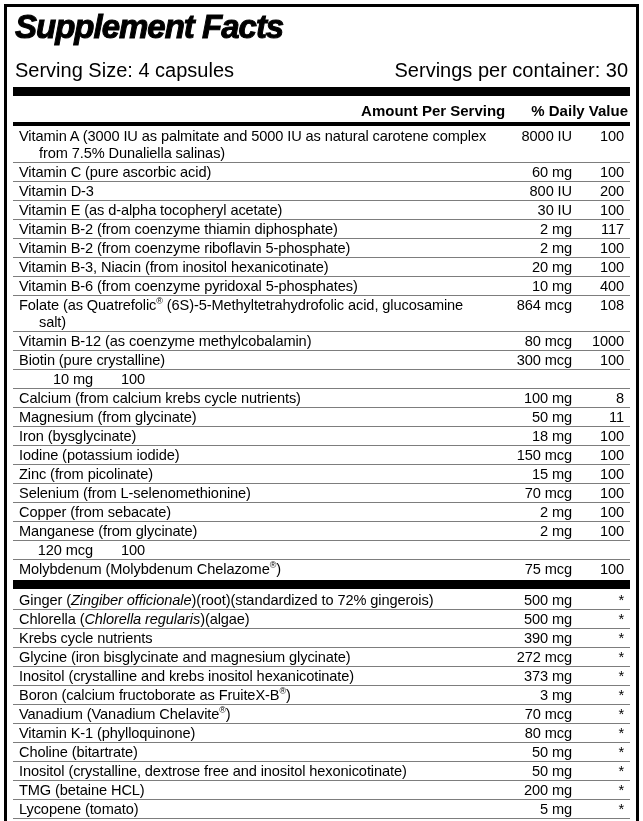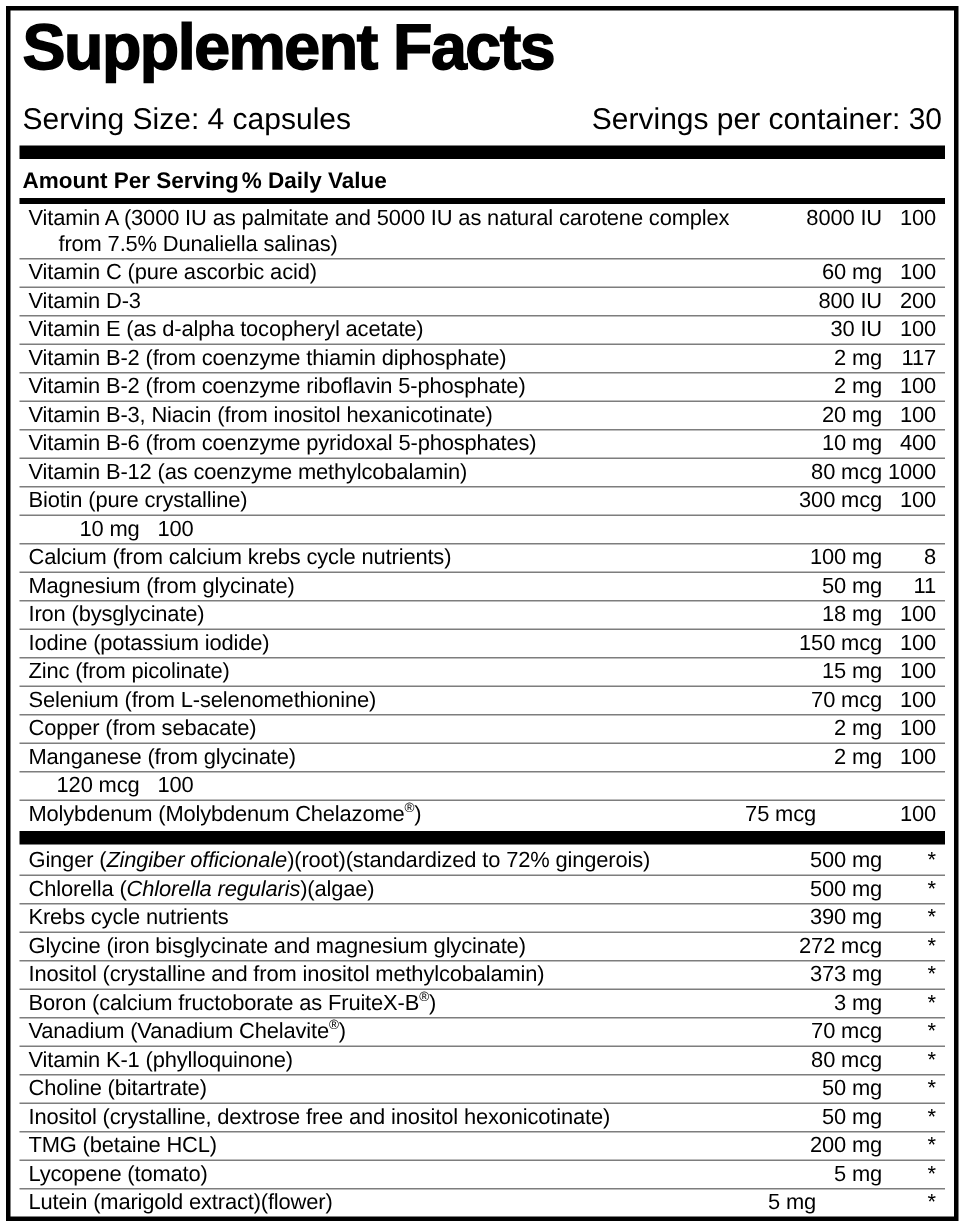--- a/index.html
+++ b/index.html
@@ -10,79 +10,81 @@
     color: #000;
     -webkit-font-smoothing: antialiased;
   }
   .label-box {
     margin: 4px;
     border: 3px solid #000;
     background: #fff;
     padding: 2px 6px 0 6px;
   }
   .sf-title {
-    font-size: 43px;
+    font-size: 33px;
     font-weight: bold;
     letter-spacing: -1px;
     line-height: 1.08;
     -webkit-text-stroke: 1px #000;
     padding-left: 2px;
+    font-style: italic;
   }
   .serving-row {
     display: flex;
     justify-content: space-between;
     font-size: 20px;
     line-height: 1.1;
     padding: 1px 2px 4px 2px;
     margin-top: 13px;
   }
   .bar {
     height: 9px;
     background: #000;
     margin: 2px 0;
   }
   .col-header {
     display: flex;
-    justify-content: flex-start;
-    gap: 2px;
+    justify-content: flex-end;
+    gap: 26px;
     font-weight: bold;
     font-size: 15px;
     padding: 4px 2px 3px 2px;
   }
   .midrule {
     height: 4px;
     background: #000;
     margin-bottom: 1px;
   }
   .rows .row {
     display: flex;
     align-items: flex-start;
     font-size: 14.6px;
     letter-spacing: -0.1px;
     line-height: 17px;
     padding: 1px 0 0 0;
     border-bottom: 1px solid #7d7d7d;
   }
-  .rows .row:last-child { border-bottom: none; gap: 44px; }
+  .rows .row:last-child { border-bottom: none; }
   .row .nname {
     flex: 1;
     display: block;
     padding-left: 26px;
     text-indent: -20px;
   }
   .row .amt {
     width: 80px;
     text-align: right;
     white-space: nowrap;
   }
   .row .dv {
     width: 42px;
     text-align: right;
     white-space: nowrap;
     padding-right: 6px;
+    margin-left: 16px;
   }
   .rows sup {
     font-size: 9px;
     vertical-align: super;
     line-height: 0;
   }
 </style>
 </head>
 <body>
 
@@ -138,20 +140,25 @@
         <span class="nname"><span>Vitamin B-3, Niacin (from inositol hexanicotinate)</span></span>
         <span class="amt">20 mg</span>
         <span class="dv">100</span>
       </div>
       <div class="row">
         <span class="nname"><span>Vitamin B-6 (from coenzyme pyridoxal 5-phosphates)</span></span>
         <span class="amt">10 mg</span>
         <span class="dv">400</span>
       </div>
       <div class="row">
+        <span class="nname"><span>Folate (as Quatrefolic</span><sup>®</sup><span> (6S)-5-Methyltetrahydrofolic acid, glucosamine salt)</span></span>
+        <span class="amt">864 mcg</span>
+        <span class="dv">108</span>
+      </div>
+      <div class="row">
         <span class="nname"><span>Vitamin B-12 (as coenzyme methylcobalamin)</span></span>
         <span class="amt">80 mcg</span>
         <span class="dv">1000</span>
       </div>
       <div class="row">
         <span class="nname"><span>Biotin (pure crystalline)</span></span>
         <span class="amt">300 mcg</span>
         <span class="dv">100</span>
       </div>
       <div class="row">
@@ -226,21 +233,21 @@
         <span class="nname"><span>Krebs cycle nutrients</span></span>
         <span class="amt">390 mg</span>
         <span class="dv">*</span>
       </div>
       <div class="row">
         <span class="nname"><span>Glycine (iron bisglycinate and magnesium glycinate)</span></span>
         <span class="amt">272 mcg</span>
         <span class="dv">*</span>
       </div>
       <div class="row">
-        <span class="nname"><span>Inositol (crystalline and from inositol methylcobalamin)</span></span>
+        <span class="nname"><span>Inositol (crystalline and krebs inositol hexanicotinate)</span></span>
         <span class="amt">373 mg</span>
         <span class="dv">*</span>
       </div>
       <div class="row">
         <span class="nname"><span>Boron (calcium fructoborate as FruiteX-B</span><sup>®</sup><span>)</span></span>
         <span class="amt">3 mg</span>
         <span class="dv">*</span>
       </div>
       <div class="row">
         <span class="nname"><span>Vanadium (Vanadium Chelavite</span><sup>®</sup><span>)</span></span>

